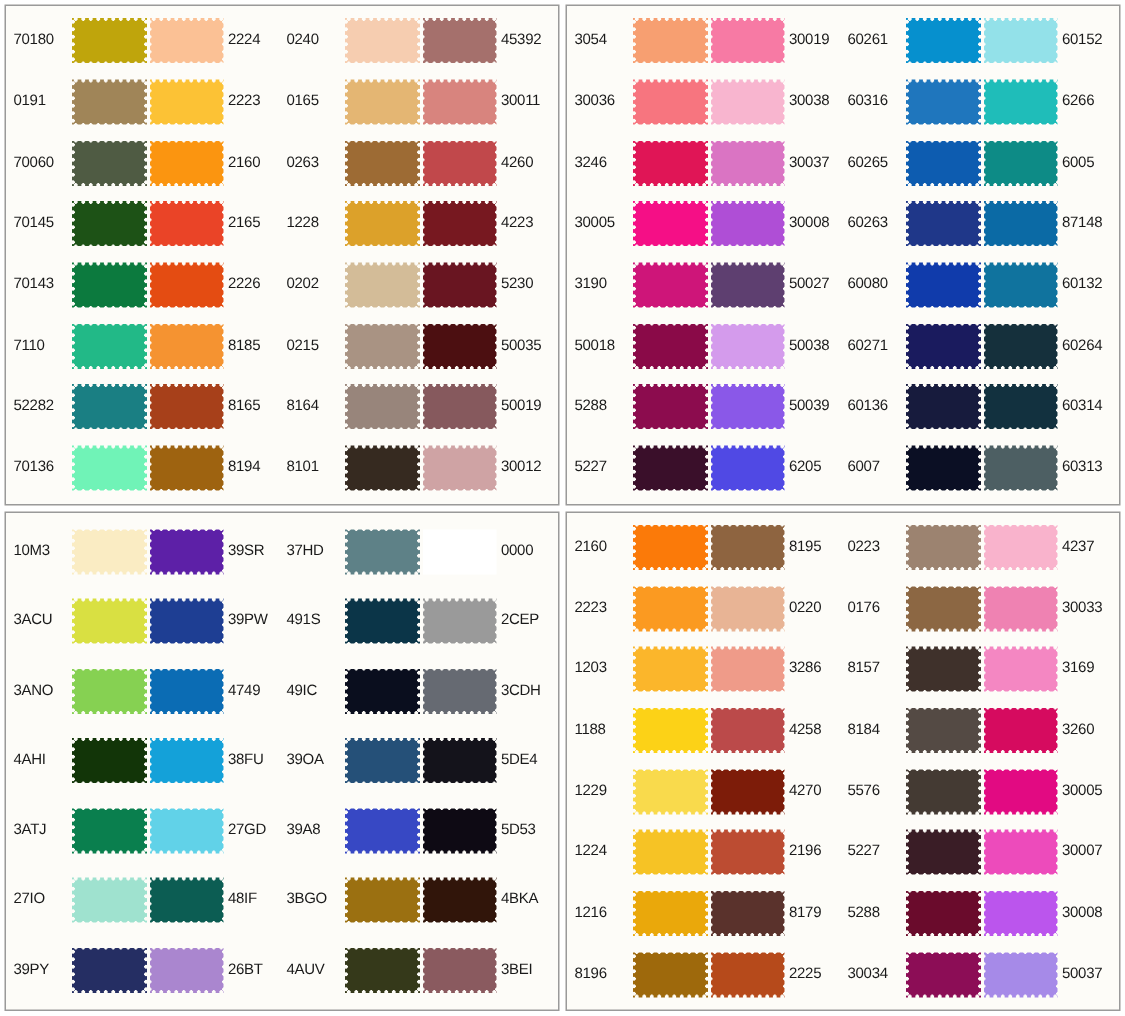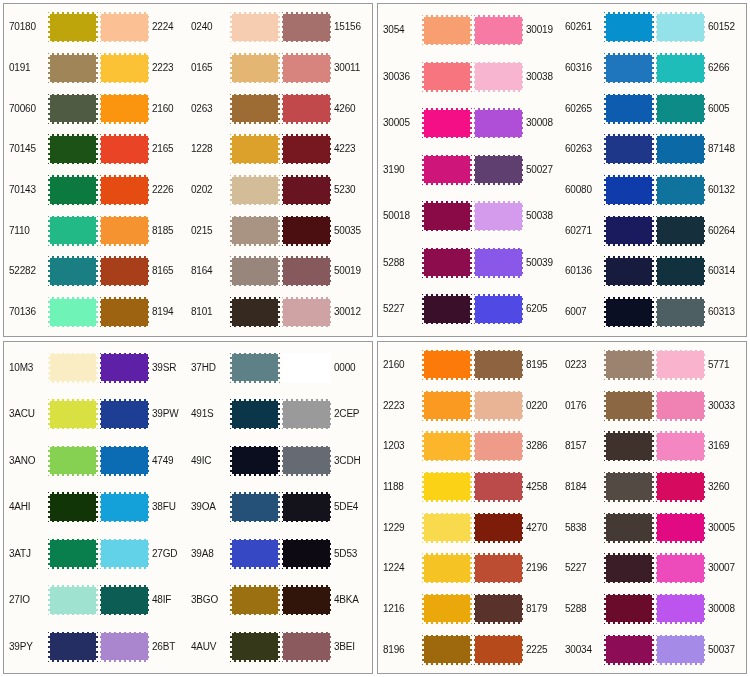--- a/index.html
+++ b/index.html
@@ -214,21 +214,21 @@
         <div class="swatch-row">
           <span class="lbl lbl-left">0240</span>
           <div class="sw" style="background: rgb(246, 205, 176);">
             <span class="sw-side-l"></span>
             <span class="sw-side-r"></span>
           </div>
           <div class="sw" style="background: rgb(165, 112, 108);">
             <span class="sw-side-l"></span>
             <span class="sw-side-r"></span>
           </div>
-          <span class="lbl lbl-right">15156</span>
+          <span class="lbl lbl-right">45392</span>
         </div>
         <div class="swatch-row">
           <span class="lbl lbl-left">0165</span>
           <div class="sw" style="background: rgb(228, 182, 115);">
             <span class="sw-side-l"></span>
             <span class="sw-side-r"></span>
           </div>
           <div class="sw" style="background: rgb(216, 132, 126);">
             <span class="sw-side-l"></span>
             <span class="sw-side-r"></span>
@@ -329,20 +329,32 @@
             <span class="sw-side-l"></span>
             <span class="sw-side-r"></span>
           </div>
           <div class="sw" style="background: rgb(248, 181, 207);">
             <span class="sw-side-l"></span>
             <span class="sw-side-r"></span>
           </div>
           <span class="lbl lbl-right">30038</span>
         </div>
         <div class="swatch-row">
+          <span class="lbl lbl-left">3246</span>
+          <div class="sw" style="background: rgb(224, 21, 86);">
+            <span class="sw-side-l"></span>
+            <span class="sw-side-r"></span>
+          </div>
+          <div class="sw" style="background: rgb(218, 116, 195);">
+            <span class="sw-side-l"></span>
+            <span class="sw-side-r"></span>
+          </div>
+          <span class="lbl lbl-right">30037</span>
+        </div>
+        <div class="swatch-row">
           <span class="lbl lbl-left">30005</span>
           <div class="sw" style="background: rgb(245, 15, 134);">
             <span class="sw-side-l"></span>
             <span class="sw-side-r"></span>
           </div>
           <div class="sw" style="background: rgb(175, 78, 214);">
             <span class="sw-side-l"></span>
             <span class="sw-side-r"></span>
           </div>
           <span class="lbl lbl-right">30008</span>
@@ -769,21 +781,21 @@
         <div class="swatch-row">
           <span class="lbl lbl-left">0223</span>
           <div class="sw" style="background: rgb(156, 131, 112);">
             <span class="sw-side-l"></span>
             <span class="sw-side-r"></span>
           </div>
           <div class="sw" style="background: rgb(249, 179, 204);">
             <span class="sw-side-l"></span>
             <span class="sw-side-r"></span>
           </div>
-          <span class="lbl lbl-right">5771</span>
+          <span class="lbl lbl-right">4237</span>
         </div>
         <div class="swatch-row">
           <span class="lbl lbl-left">0176</span>
           <div class="sw" style="background: rgb(140, 103, 67);">
             <span class="sw-side-l"></span>
             <span class="sw-side-r"></span>
           </div>
           <div class="sw" style="background: rgb(239, 130, 178);">
             <span class="sw-side-l"></span>
             <span class="sw-side-r"></span>
@@ -808,21 +820,21 @@
             <span class="sw-side-l"></span>
             <span class="sw-side-r"></span>
           </div>
           <div class="sw" style="background: rgb(214, 11, 95);">
             <span class="sw-side-l"></span>
             <span class="sw-side-r"></span>
           </div>
           <span class="lbl lbl-right">3260</span>
         </div>
         <div class="swatch-row">
-          <span class="lbl lbl-left">5838</span>
+          <span class="lbl lbl-left">5576</span>
           <div class="sw" style="background: rgb(68, 58, 51);">
             <span class="sw-side-l"></span>
             <span class="sw-side-r"></span>
           </div>
           <div class="sw" style="background: rgb(226, 10, 130);">
             <span class="sw-side-l"></span>
             <span class="sw-side-r"></span>
           </div>
           <span class="lbl lbl-right">30005</span>
         </div>

